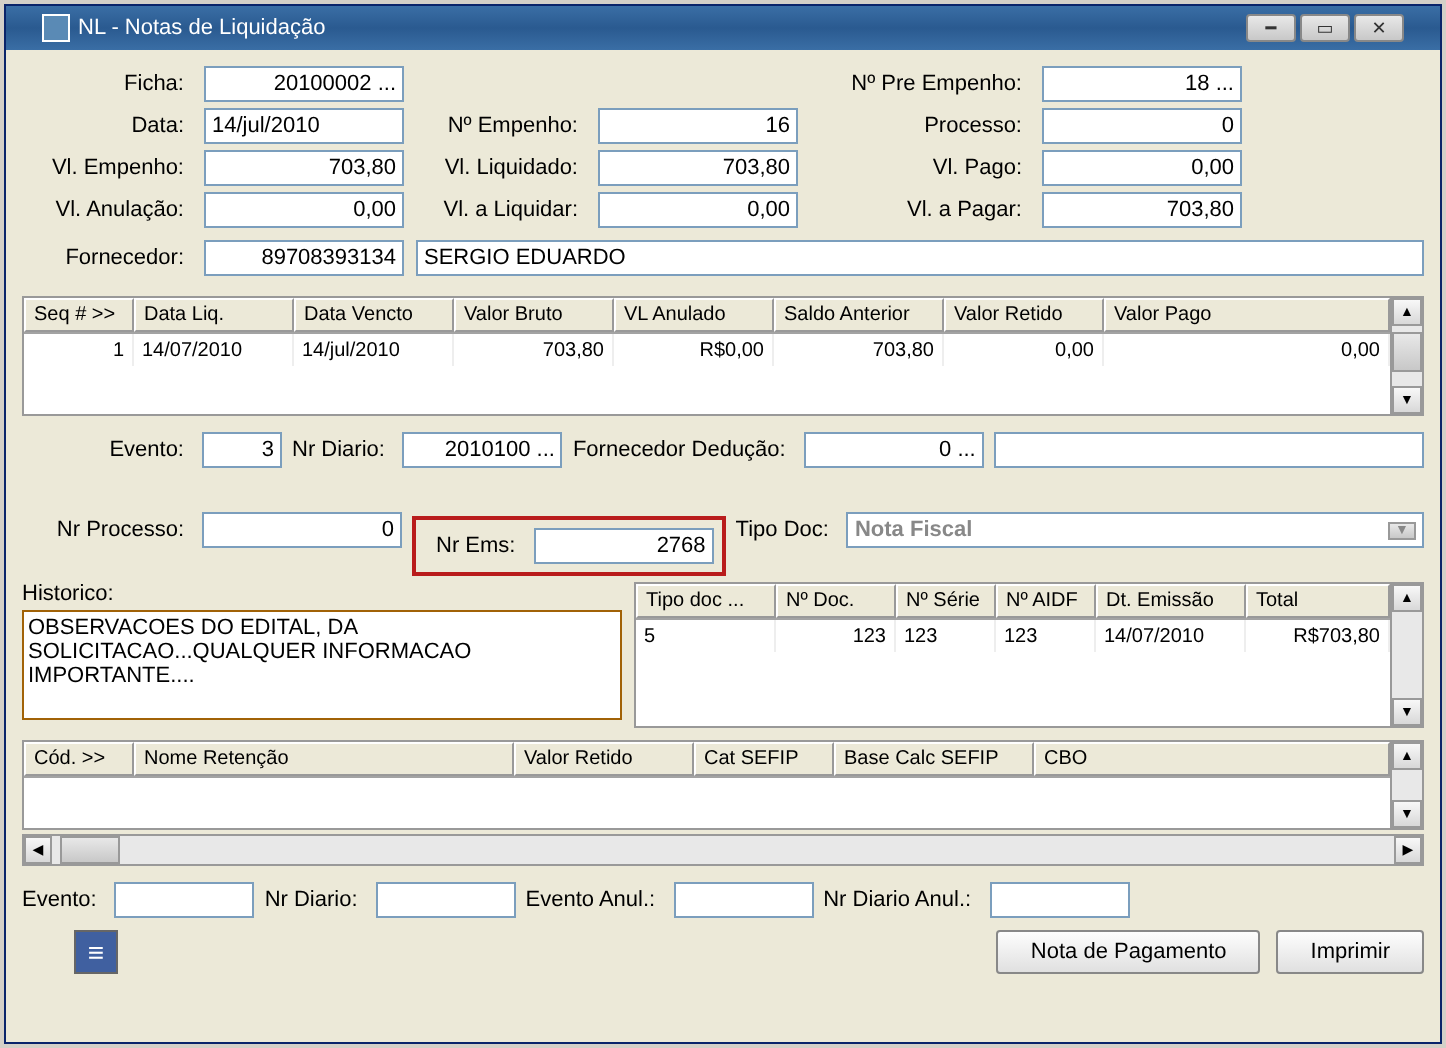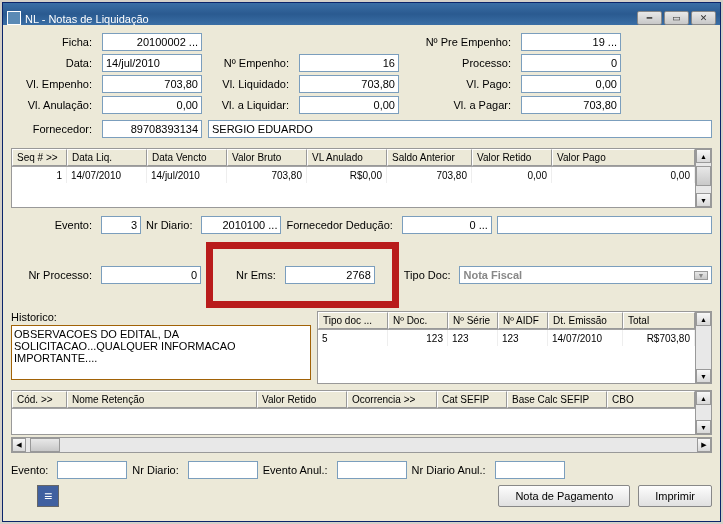--- a/index.html
+++ b/index.html
@@ -1,18 +1,18 @@
 <!DOCTYPE html>
 <html><head>
 <meta charset="utf-8">
 <style>
 * { box-sizing: border-box; margin: 0; padding: 0; font-family: Tahoma, sans-serif; font-size: 11px; }
 body { background: #d4d0c8; padding: 2px; }
 .window { background: #ece9d8; border: 1px solid #0a246a; width: 719px; height: 520px; }
-.titlebar { background: linear-gradient(to bottom, #3a6ea5 0%, #2a5a90 50%, #3a6ea5 100%); height: 22px; display: flex; align-items: flex-end; padding: 0 4px; color: white; font-size: 12px; }
+.titlebar { background: linear-gradient(to bottom, #3a6ea5 0%, #2a5a90 50%, #3a6ea5 100%); height: 22px; display: flex; align-items: center; padding: 0 18px; color: white; font-size: 12px; }
 .titlebar .window-icon { width: 14px; height: 14px; background: #5a8ab5; margin-right: 4px; border: 1px solid #fff; }
 .titlebar .title-text { flex: 1; }
 .titlebar .winbtn { width: 25px; height: 14px; background: linear-gradient(#e8e8e8, #c8c8c8); border: 1px solid #888; margin-left: 2px; display: flex; align-items: center; justify-content: center; font-size: 9px; color: #333; border-radius: 2px; }
 .content { padding: 8px; }
 .form-grid { display: grid; grid-template-columns: 85px 100px 85px 100px 110px 100px; gap: 3px 6px; align-items: center; margin-bottom: 6px; }
 .lbl { text-align: right; padding-right: 4px; }
 .inp { background: #fff; border: 1px solid #7b9ebd; height: 18px; padding: 0 3px; text-align: right; display: flex; align-items: center; justify-content: flex-end; }
 .inp.left { justify-content: flex-start; text-align: left; }
 .fornecedor-row { display: flex; align-items: center; gap: 6px; margin-bottom: 10px; }
 .fornecedor-row .inp { flex: 0 0 100px; }
@@ -24,21 +24,21 @@
 .grow { display: flex; height: 16px; background: #fff; }
 .gcell { padding: 1px 4px; font-size: 10px; border-right: 1px solid #eee; overflow: hidden; white-space: nowrap; display: flex; align-items: center; }
 .gcell.r { justify-content: flex-end; }
 .vscroll { width: 16px; background: #ece9d8; border-left: 1px solid #999; display: flex; flex-direction: column; }
 .vscroll .arr { height: 14px; background: linear-gradient(#f8f8f8,#d8d8d8); border: 1px solid #999; display: flex; align-items: center; justify-content: center; font-size: 7px; }
 .vscroll .track { flex: 1; background: #e8e8e8; }
 .vscroll .thumb { height: 20px; background: linear-gradient(#e8e8e8,#c8c8c8); border: 1px solid #999; margin-top: 3px; }
 .mid-row { display: flex; align-items: center; gap: 5px; margin-bottom: 3px; margin-top: 8px; }
 .mid-row .lbl { text-align: right; }
 .mid-row .inp { height: 18px; }
-.highlight { border: 7px solid #b91c1c; padding: 17px; }
+.highlight { border: 2px solid #b91c1c; padding: 4px; margin-top: 16px; }
 .highlight .lbl, .highlight .inp { display: inline-flex; }
 .historico-row { display: flex; gap: 6px; margin-bottom: 6px; }
 .historico-left { flex: 0 0 300px; }
 .historico-left .lbl { text-align: left; margin-bottom: 2px; display: block; }
 .textarea { background: #fff; border: 1px solid #a16207; height: 55px; padding: 2px; font-size: 10px; overflow: hidden; }
 .historico-right { flex: 1; }
 .docgrid { border: 1px solid #999; height: 73px; background: #fff; display: flex; }
 .retgrid { border: 1px solid #999; height: 45px; background: #fff; display: flex; margin-bottom: 2px; }
 .hscroll { height: 16px; background: #ece9d8; border: 1px solid #999; display: flex; }
 .hscroll .arr { width: 14px; background: linear-gradient(#f8f8f8,#d8d8d8); border: 1px solid #999; display: flex; align-items: center; justify-content: center; font-size: 7px; }
@@ -70,21 +70,21 @@
 
     <div class="form-grid">
       <span class="lbl">Ficha:</span>
       <div class="inp">
           <span>20100002 ...</span>
         </div>
       <span></span>
         <span></span>
       <span class="lbl">Nº Pre Empenho:</span>
       <div class="inp">
-          <span>19 ...</span>
+          <span>18 ...</span>
         </div>
 
       <span class="lbl">Data:</span>
       <div class="inp left">
           <span>14/jul/2010</span>
         </div>
       <span class="lbl">Nº Empenho:</span>
       <div class="inp">
           <span>16</span>
         </div>
@@ -229,21 +229,20 @@
         </div>
       </div>
     </div>
 
     <div class="retgrid">
       <div class="grid-body">
         <div class="grid-cols">
           <div class="gh" style="width:55px">Cód. &gt;&gt;</div>
           <div class="gh" style="width:190px">Nome Retenção</div>
           <div class="gh" style="width:90px">Valor Retido</div>
-          <div class="gh" style="width:90px">Ocorrencia &gt;&gt;</div>
           <div class="gh" style="width:70px">Cat SEFIP</div>
           <div class="gh" style="width:100px">Base Calc SEFIP</div>
           <div class="gh" style="flex:1">CBO</div>
         </div>
       </div>
       <div class="vscroll">
         <div class="arr">▲</div>
         <div class="track"></div>
         <div class="arr">▼</div>
       </div>

